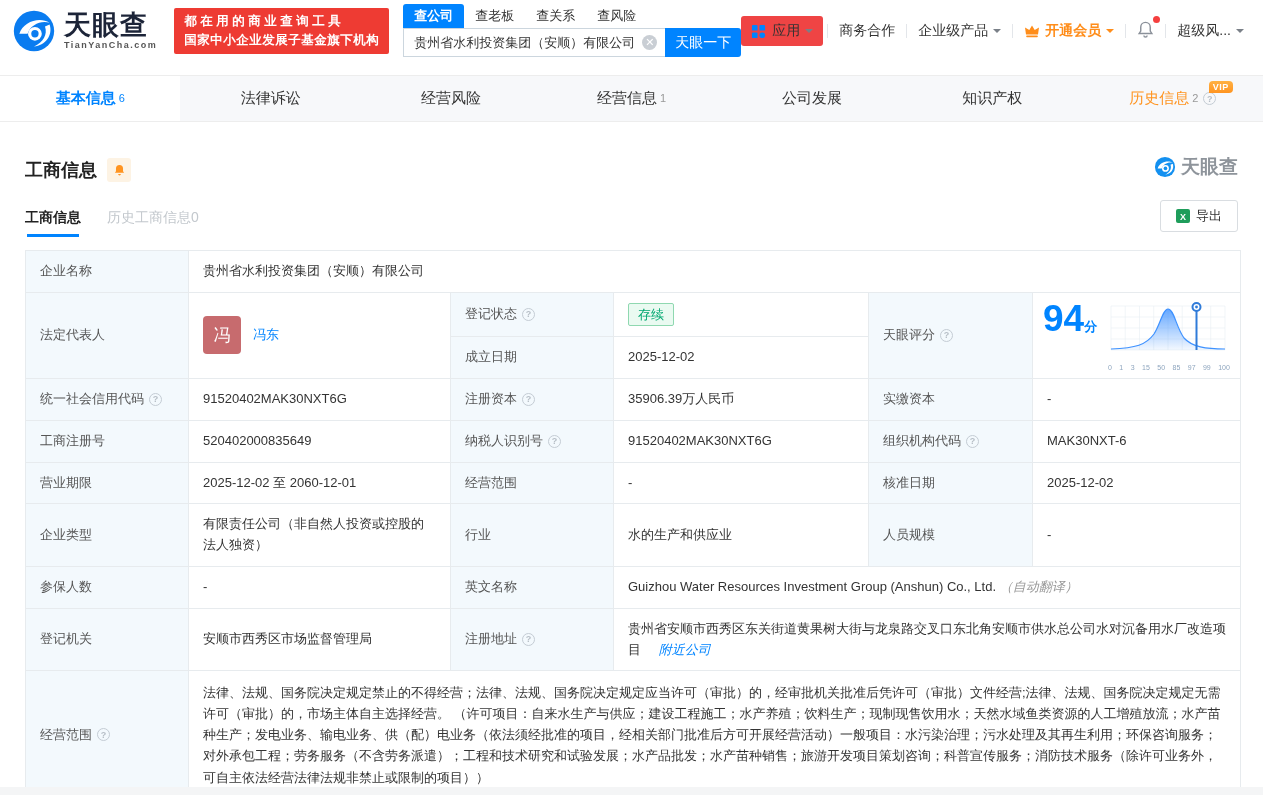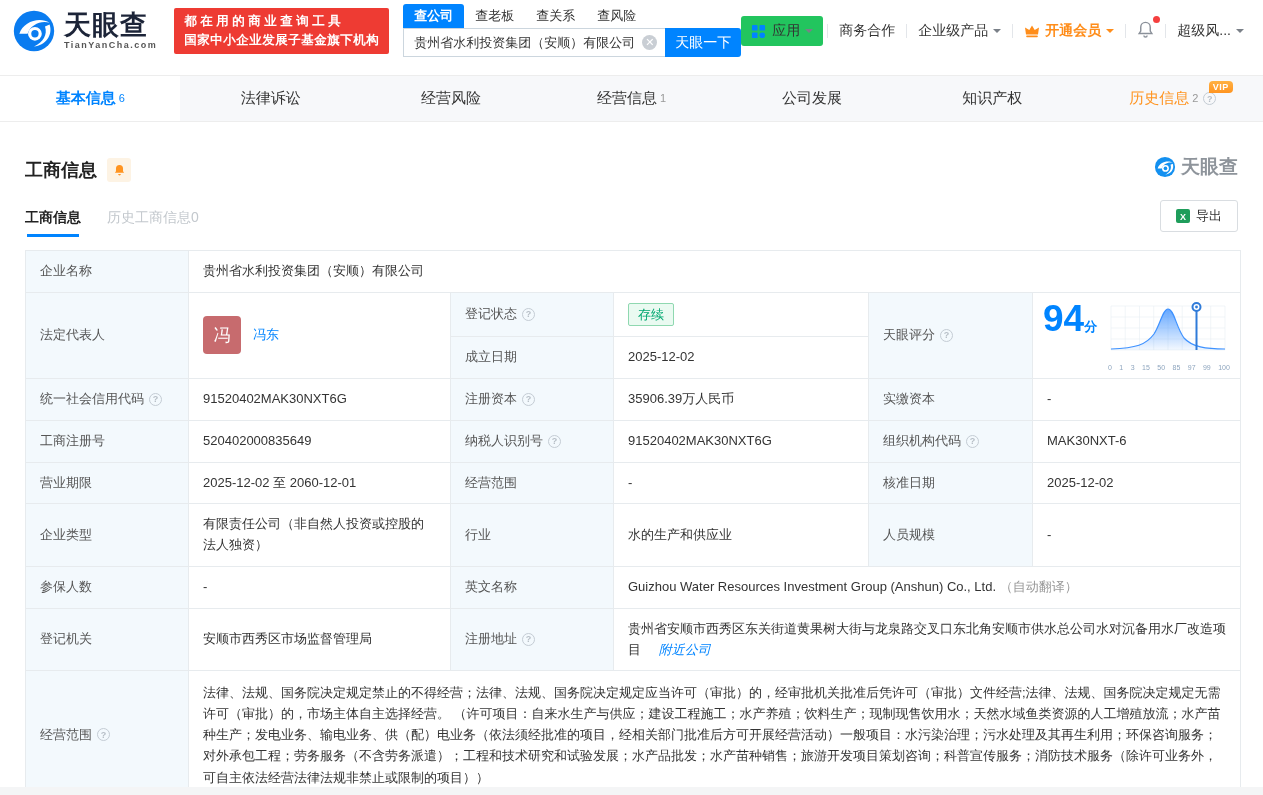--- a/index.html
+++ b/index.html
@@ -27,21 +27,21 @@
   .search-box input { width:100%; height:29px; border:1px solid #ccd6de; border-right:none;
     padding:0 28px 0 10px; font-size:13px; color:#333; outline:none;
     font-family:"Liberation Sans","DejaVu Sans",sans-serif; }
   .clear-ic { position:absolute; right:8px; top:7px; width:15px; height:15px; border-radius:50%;
     background:#c9ced4; color:#fff; font-size:11px; line-height:15px; text-align:center; cursor:pointer; }
   .search-btn { width:76px; background:#0084ff; color:#fff; border:none; font-size:14px;
     border-radius:0 3px 3px 0; cursor:pointer; font-family:inherit; }
 
   .hdr-menu { margin-left:auto; display:flex; align-items:center; font-size:14px; color:#333; }
   .hm-item { display:flex; align-items:center; padding:0 11px; cursor:pointer; white-space:nowrap; }
-  .hm-apps { background:#22c55e; border-radius:3px; padding:6px 10px; margin-right:4px; }
+  .hm-apps { background:#ef4444; border-radius:3px; padding:6px 10px; margin-right:4px; }
   .hm-sep { width:1px; height:14px; background:#e3e6ea; }
   .caret { width:0; height:0; border:4px solid transparent; border-top:4px solid #7a8088;
     margin-left:5px; margin-top:4px; }
   .caret.or { border-top-color:#ff8d1a; }
   .vip-link { color:#ff8d1a; font-weight:700; }
   .bell-wrap { position:relative; padding:0 10px; cursor:pointer; }
   .bell-dot { position:absolute; top:-4px; right:5px; width:7px; height:7px; border-radius:50%; background:#f53f3f; }
   .truncated { max-width:74px; overflow:hidden; text-overflow:ellipsis; white-space:nowrap; }
 
   
@@ -79,21 +79,21 @@
   .export-btn svg { margin-right:6px; }
 
   
   table.info { border-collapse:collapse; table-layout:fixed; width:1215px; margin:12px 25px 0 25px; }
   .info td { border:1px solid #e7ebee; padding:10px 14px; vertical-align:middle; line-height:1.6;
     font-size:13px; word-break:break-all; }
   .info td.lbl { background:#f3f9fd; color:#555; word-break:keep-all; }
   .info td.val { background:#fff; color:#333; }
   .lblwrap { display:flex; align-items:center; }
   .link { color:#0084ff; cursor:pointer; }
-  .gray { color:#999; }
+  .gray { color:#999;font-style:italic; }
   .badge-green { display:inline-block; border:1px solid #8fd8b0; background:#eafaf1; color:#00a870;
     padding:1px 9px; border-radius:2px; font-size:13px; line-height:1.5; }
   .rep { display:flex; align-items:center; }
   .avatar { width:38px; height:38px; border-radius:4px; background:#c76b6e; color:#fff; font-size:17px;
     display:flex; align-items:center; justify-content:center; flex:none; cursor:pointer; }
   .rep a { margin-left:12px; }
   .score-cell { display:flex; align-items:flex-start; justify-content:space-between; }
   .score-num { color:#0084ff; font-weight:700; font-size:37px; line-height:1; }
   .score-unit { color:#0084ff; font-size:13px; font-weight:700; }
   .mini-chart { width:122px; }

